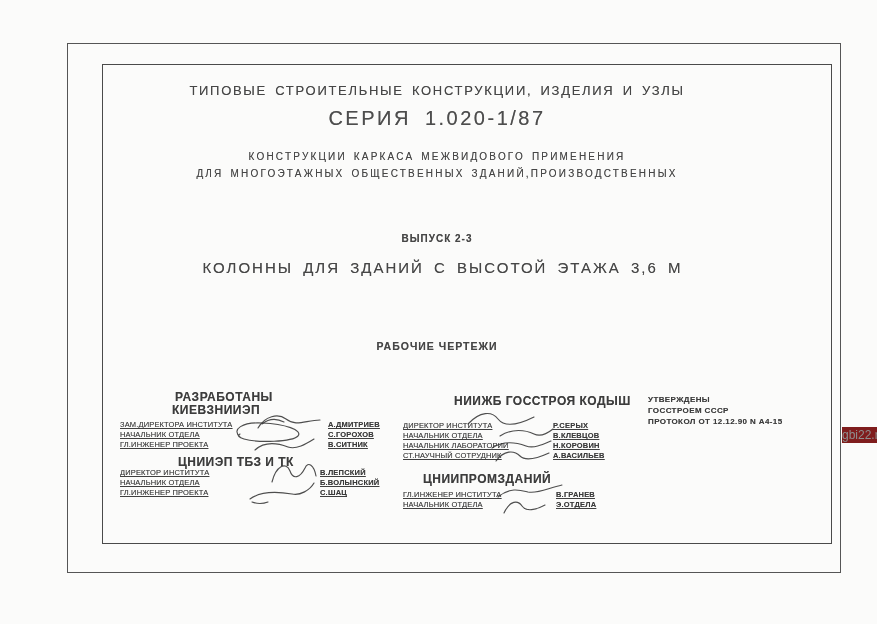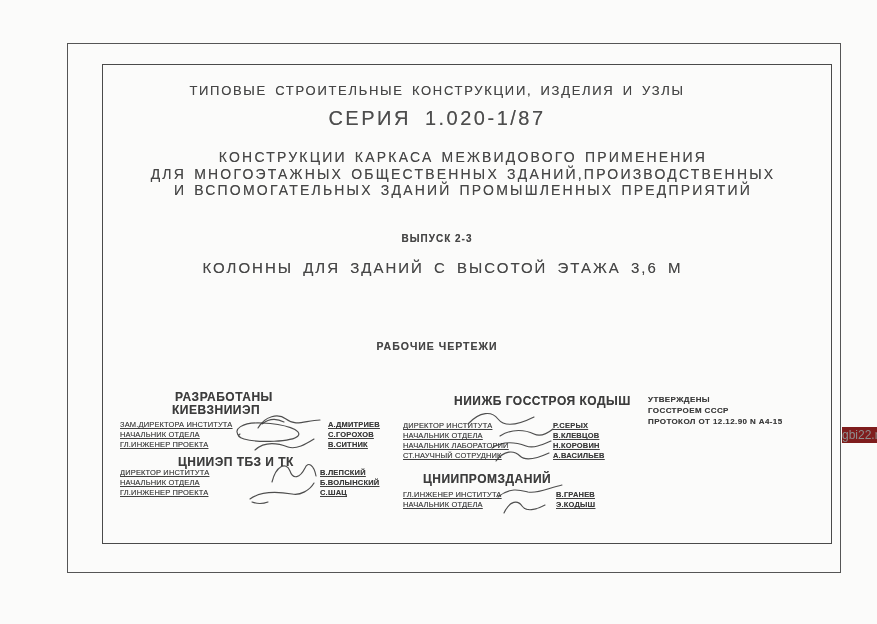--- a/index.html
+++ b/index.html
@@ -17,21 +17,21 @@
     position:absolute; left:102px; top:64px; width:730px; height:480px;
     border:1px solid #4a4a4a;
   }
   .cline {
     position:absolute; left:102px; width:670px; text-align:center;
     color:#464646; text-shadow:0 0 .4px rgba(70,70,70,.55);
     white-space:nowrap;
   }
   .category { top:83px; font-size:13px; letter-spacing:1.7px; word-spacing:3px; }
   .series   { top:107px; font-size:20px; letter-spacing:2.5px; word-spacing:6px; color:#4d4d4d; }
-  .subtitle { top:149px; font-size:14px; letter-spacing:2.2px; word-spacing:2px; line-height:16.5px;margin-left:26px; }
+  .subtitle { top:149px; font-size:10px; letter-spacing:2.2px; word-spacing:2px; line-height:16.5px; }
   .issue    { top:233px; font-size:10px; font-weight:bold; letter-spacing:1px; }
   .doctitle { top:259px; font-size:15px; letter-spacing:2px; word-spacing:4px;padding-left:11px; }
   .doctype  { top:340px; font-size:10.5px; font-weight:bold; letter-spacing:1px; }
 
   .small-heading {
     position:absolute; font-size:12px; font-weight:bold; letter-spacing:.5px;
     color:#3c3c3c; text-shadow:0 0 .3px rgba(60,60,60,.5); white-space:nowrap;padding-left:11px;
   }
   .sig-block { position:absolute; }
   .role-row { display:flex; align-items:flex-end; height:10px;text-decoration:underline; }
@@ -69,21 +69,20 @@
 
   <div class="border-outer"></div>
   <div class="border-inner"></div>
 
   <div class="cline category">ТИПОВЫЕ СТРОИТЕЛЬНЫЕ КОНСТРУКЦИИ, ИЗДЕЛИЯ И УЗЛЫ</div>
   <div class="cline series">СЕРИЯ 1.020-1/87</div>
 
   <div class="cline subtitle">
     <div>КОНСТРУКЦИИ КАРКАСА МЕЖВИДОВОГО ПРИМЕНЕНИЯ</div>
     <div>ДЛЯ МНОГОЭТАЖНЫХ ОБЩЕСТВЕННЫХ ЗДАНИЙ,ПРОИЗВОДСТВЕННЫХ</div>
-    <div>И ВСПОМОГАТЕЛЬНЫХ ЗДАНИЙ ПРОМЫШЛЕННЫХ ПРЕДПРИЯТИЙ</div>
   </div>
 
   <div class="cline issue">ВЫПУСК 2-3</div>
   <div class="cline doctitle">КОЛОННЫ ДЛЯ ЗДАНИЙ С ВЫСОТОЙ ЭТАЖА 3,6 М</div>
   <div class="cline doctype">РАБОЧИЕ ЧЕРТЕЖИ</div>
 
   <div class="small-heading" style="left:164px; top:390px;">РАЗРАБОТАНЫ</div>
   <div class="small-heading" style="left:161px; top:403px;">КИЕВЗНИИЭП</div>
 
   <div class="sig-block org1" style="left:120px; top:419px;">
@@ -141,21 +140,21 @@
 
   <div class="small-heading" style="left:412px; top:472px;">ЦНИИПРОМЗДАНИЙ</div>
 
   <div class="sig-block org4" style="left:403px; top:489px;">
     <div class="role-row">
       <span class="role">ГЛ.ИНЖЕНЕР ИНСТИТУТА</span>
       <span class="sig-name">В.ГРАНЕВ</span>
     </div>
     <div class="role-row">
       <span class="role">НАЧАЛЬНИК ОТДЕЛА</span>
-      <span class="sig-name">Э.КОДЫШ</span>
+      <span class="sig-name">Э.ОТДЕЛА</span>
     </div>
   </div>
 
   <div class="approved">
     <div>УТВЕРЖДЕНЫ</div>
     <div>ГОССТРОЕМ СССР</div>
     <div>ПРОТОКОЛ ОТ 12.12.90 N А4-15</div>
   </div>
 
   <svg class="sig-overlay" viewBox="0 0 877 624">

